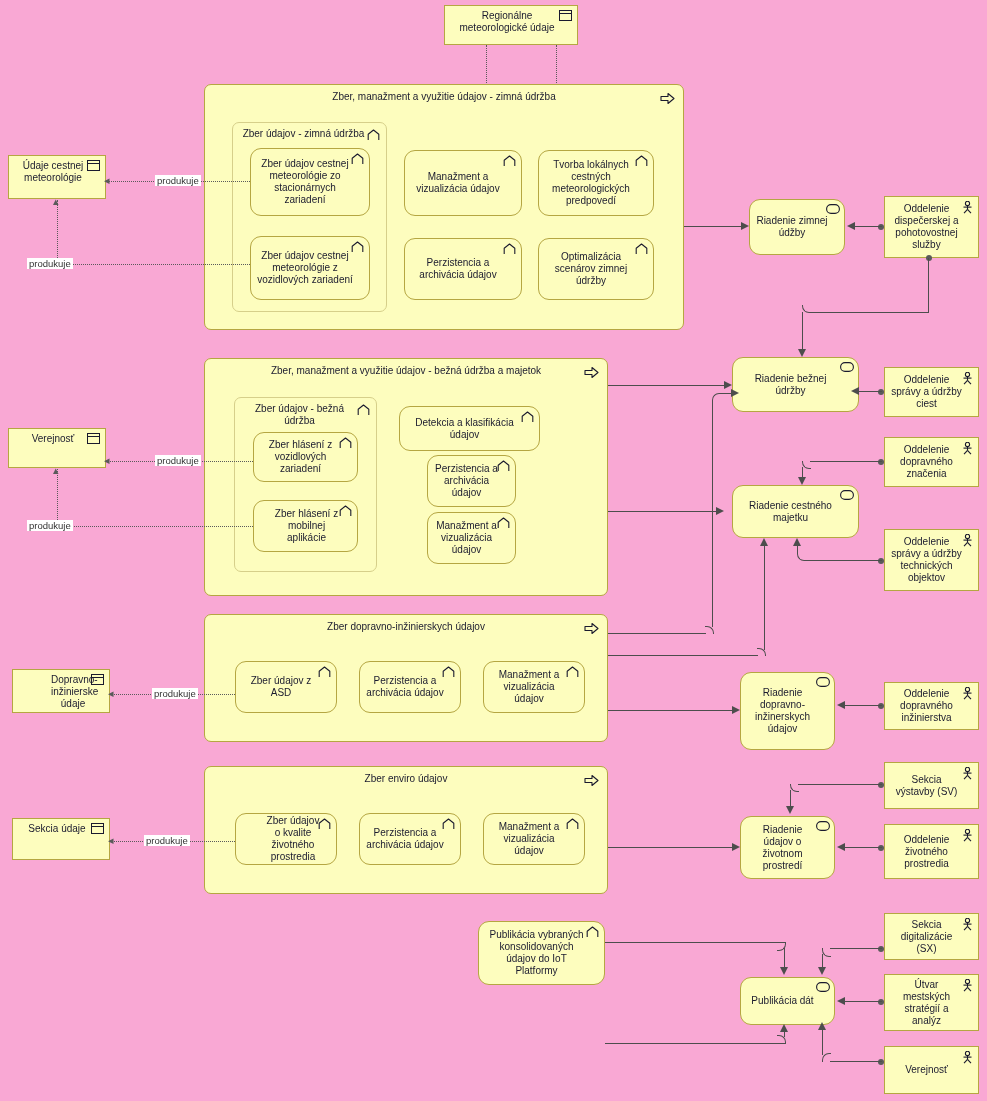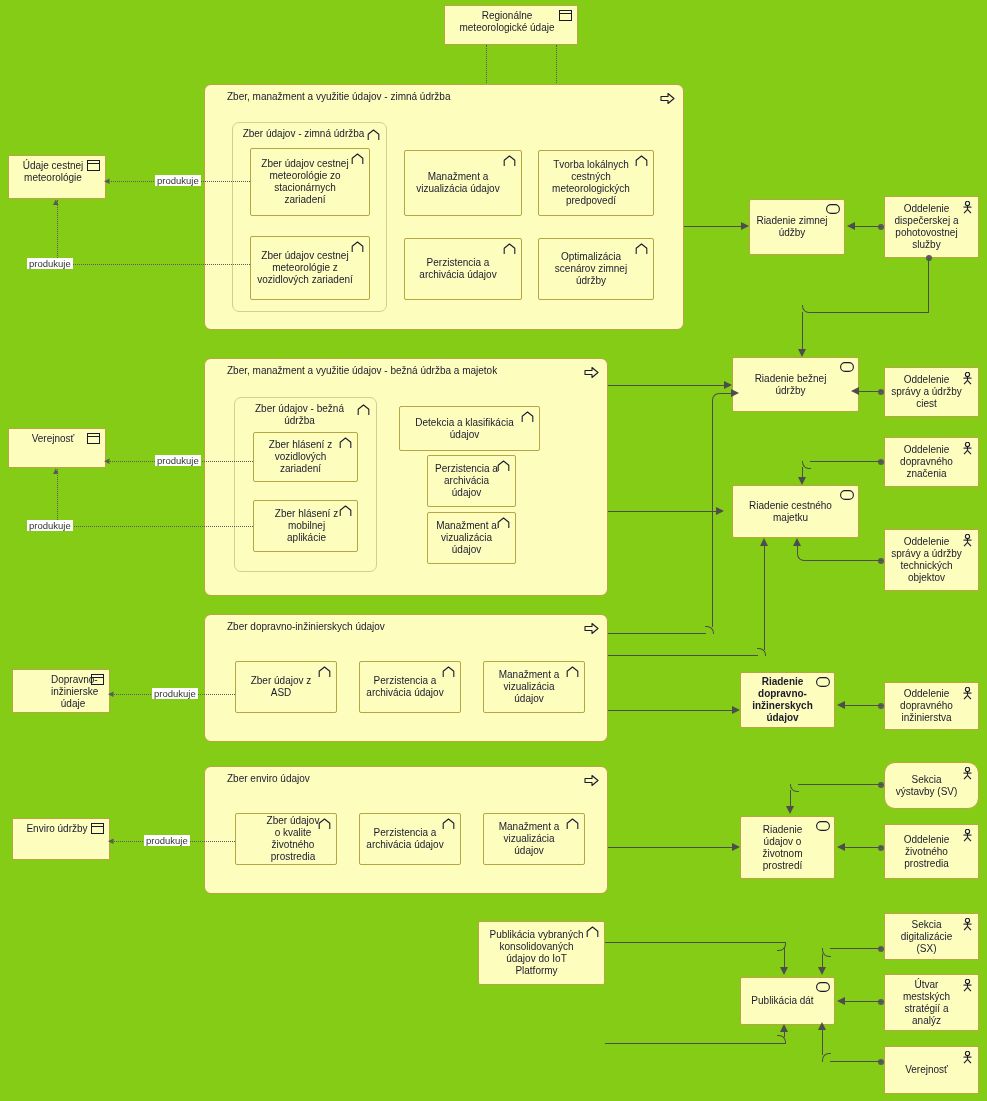--- a/index.html
+++ b/index.html
@@ -1,34 +1,34 @@
 <!DOCTYPE html>
 <html><head>
 <meta charset="utf-8">
 <style>
   html,body{margin:0;padding:0;background:#ffffff;}
   body{font-family:"Liberation Sans",sans-serif;}
-  #canvas{position:relative;width:987px;height:1101px;background:#84cc16;overflow:hidden;}
+  #canvas{position:relative;width:987px;height:1101px;background:#f9a8d4;overflow:hidden;}
 
   
   .node{position:absolute;box-sizing:border-box;
         background:#fdfdbe;border:1px solid #b5a642;
         font-size:10px;line-height:12px;color:#1a1a2e;text-align:center;}
   .node .lbl{display:block;padding:4px 14px 3px 6px;}
   .node.center{display:flex;align-items:center;justify-content:center;}
   .node.center .lbl{padding:2px 16px 2px 6px;}
 
   
   .dataobj{border-radius:0;}
   
-  .rounded{border-radius:2px;}
+  .rounded{border-radius:11px;}
   
   .group{position:absolute;box-sizing:border-box;background:#fdfdbe;
          border:1px solid #b5a642;border-radius:7px;}
-  .group > .ghdr{display:block;font-size:10px;
+  .group > .ghdr{display:block;text-align:center;font-size:10px;
          line-height:12px;color:#1a1a2e;padding:6px 22px 0 22px;}
   .subgroup{position:absolute;box-sizing:border-box;background:#fdfdbe;
          border:1px solid #d6cf8a;border-radius:7px;}
   .subgroup > .ghdr{display:block;text-align:center;font-size:10px;
          line-height:12px;color:#1a1a2e;padding:5px 20px 0 8px;}
 
   
   .ico{position:absolute;top:4px;right:5px;width:13px;height:11px;}
   .ico svg{display:block;}
   .ico-grp{position:absolute;top:6px;right:8px;width:15px;height:13px;}
@@ -330,21 +330,21 @@
     <span class="lbl">Manažment a vizualizácia údajov</span>
   </div>
 
   <div class="node dataobj" style="left:12px;top:818px;width:98px;height:42px;">
     <span class="ico">
       <svg width="13" height="11" viewBox="0 0 13 11">
           <rect x="0.5" y="0.5" width="12" height="10" fill="none" stroke="#1a1a2e"></rect>
           <line x1="0.5" y1="3.5" x2="12.5" y2="3.5" stroke="#1a1a2e"></line>
         </svg>
     </span>
-    <span class="lbl">Enviro údržby</span>
+    <span class="lbl">Sekcia údaje</span>
   </div>
   <div class="dl" style="left:112px;top:841px;width:123px;"></div>
   <div class="oarw" style="left:108px;top:837px;">◂</div>
   <div class="elbl" style="left:144px;top:835px;">produkuje</div>
 
   <div class="node rounded center" style="left:478px;top:921px;width:127px;height:64px;">
     <span class="ico">
       <svg width="13" height="12" viewBox="0 0 13 12">
           <path d="M1.2 11 V5.2 L6.5 1 L11.8 5.2 V11" fill="none" stroke="#1a1a2e" stroke-width="1.1" stroke-linejoin="round"></path>
         </svg>
@@ -373,21 +373,21 @@
 
   <div class="node rounded center" style="left:732px;top:485px;width:127px;height:53px;">
     <span class="ico">
       <svg width="14" height="10" viewBox="0 0 14 10">
           <rect x="0.6" y="0.6" width="12.8" height="8.8" rx="4.4" fill="none" stroke="#1a1a2e" stroke-width="1.1"></rect>
         </svg>
     </span>
     <span class="lbl">Riadenie cestného majetku</span>
   </div>
 
-  <div class="node rounded center" style="left:740px;top:672px;width:95px;height:56px;font-weight:bold;">
+  <div class="node rounded center" style="left:740px;top:672px;width:95px;height:78px;">
     <span class="ico">
       <svg width="14" height="10" viewBox="0 0 14 10">
           <rect x="0.6" y="0.6" width="12.8" height="8.8" rx="4.4" fill="none" stroke="#1a1a2e" stroke-width="1.1"></rect>
         </svg>
     </span>
     <span class="lbl">Riadenie dopravno-inžinerskych údajov</span>
   </div>
 
   <div class="node rounded center" style="left:740px;top:816px;width:95px;height:63px;">
     <span class="ico">
@@ -465,21 +465,21 @@
           <circle cx="5.5" cy="2.4" r="2.1" fill="none" stroke="#1a1a2e" stroke-width="1.1"></circle>
           <line x1="5.5" y1="4.6" x2="5.5" y2="8.4" stroke="#1a1a2e" stroke-width="1.1"></line>
           <line x1="1.5" y1="6.1" x2="9.5" y2="6.1" stroke="#1a1a2e" stroke-width="1.1"></line>
           <line x1="5.5" y1="8.4" x2="2" y2="12.2" stroke="#1a1a2e" stroke-width="1.1"></line>
           <line x1="5.5" y1="8.4" x2="9" y2="12.2" stroke="#1a1a2e" stroke-width="1.1"></line>
         </svg>
     </span>
     <span class="lbl">Oddelenie dopravného inžinierstva</span>
   </div>
 
-  <div class="node center" style="left:884px;top:762px;width:95px;height:47px;border-radius:11px;">
+  <div class="node center" style="left:884px;top:762px;width:95px;height:47px;">
     <span class="ico" style="width:11px;height:13px;">
       <svg width="11" height="13" viewBox="0 0 11 13">
           <circle cx="5.5" cy="2.4" r="2.1" fill="none" stroke="#1a1a2e" stroke-width="1.1"></circle>
           <line x1="5.5" y1="4.6" x2="5.5" y2="8.4" stroke="#1a1a2e" stroke-width="1.1"></line>
           <line x1="1.5" y1="6.1" x2="9.5" y2="6.1" stroke="#1a1a2e" stroke-width="1.1"></line>
           <line x1="5.5" y1="8.4" x2="2" y2="12.2" stroke="#1a1a2e" stroke-width="1.1"></line>
           <line x1="5.5" y1="8.4" x2="9" y2="12.2" stroke="#1a1a2e" stroke-width="1.1"></line>
         </svg>
     </span>
     <span class="lbl">Sekcia výstavby (SV)</span>

